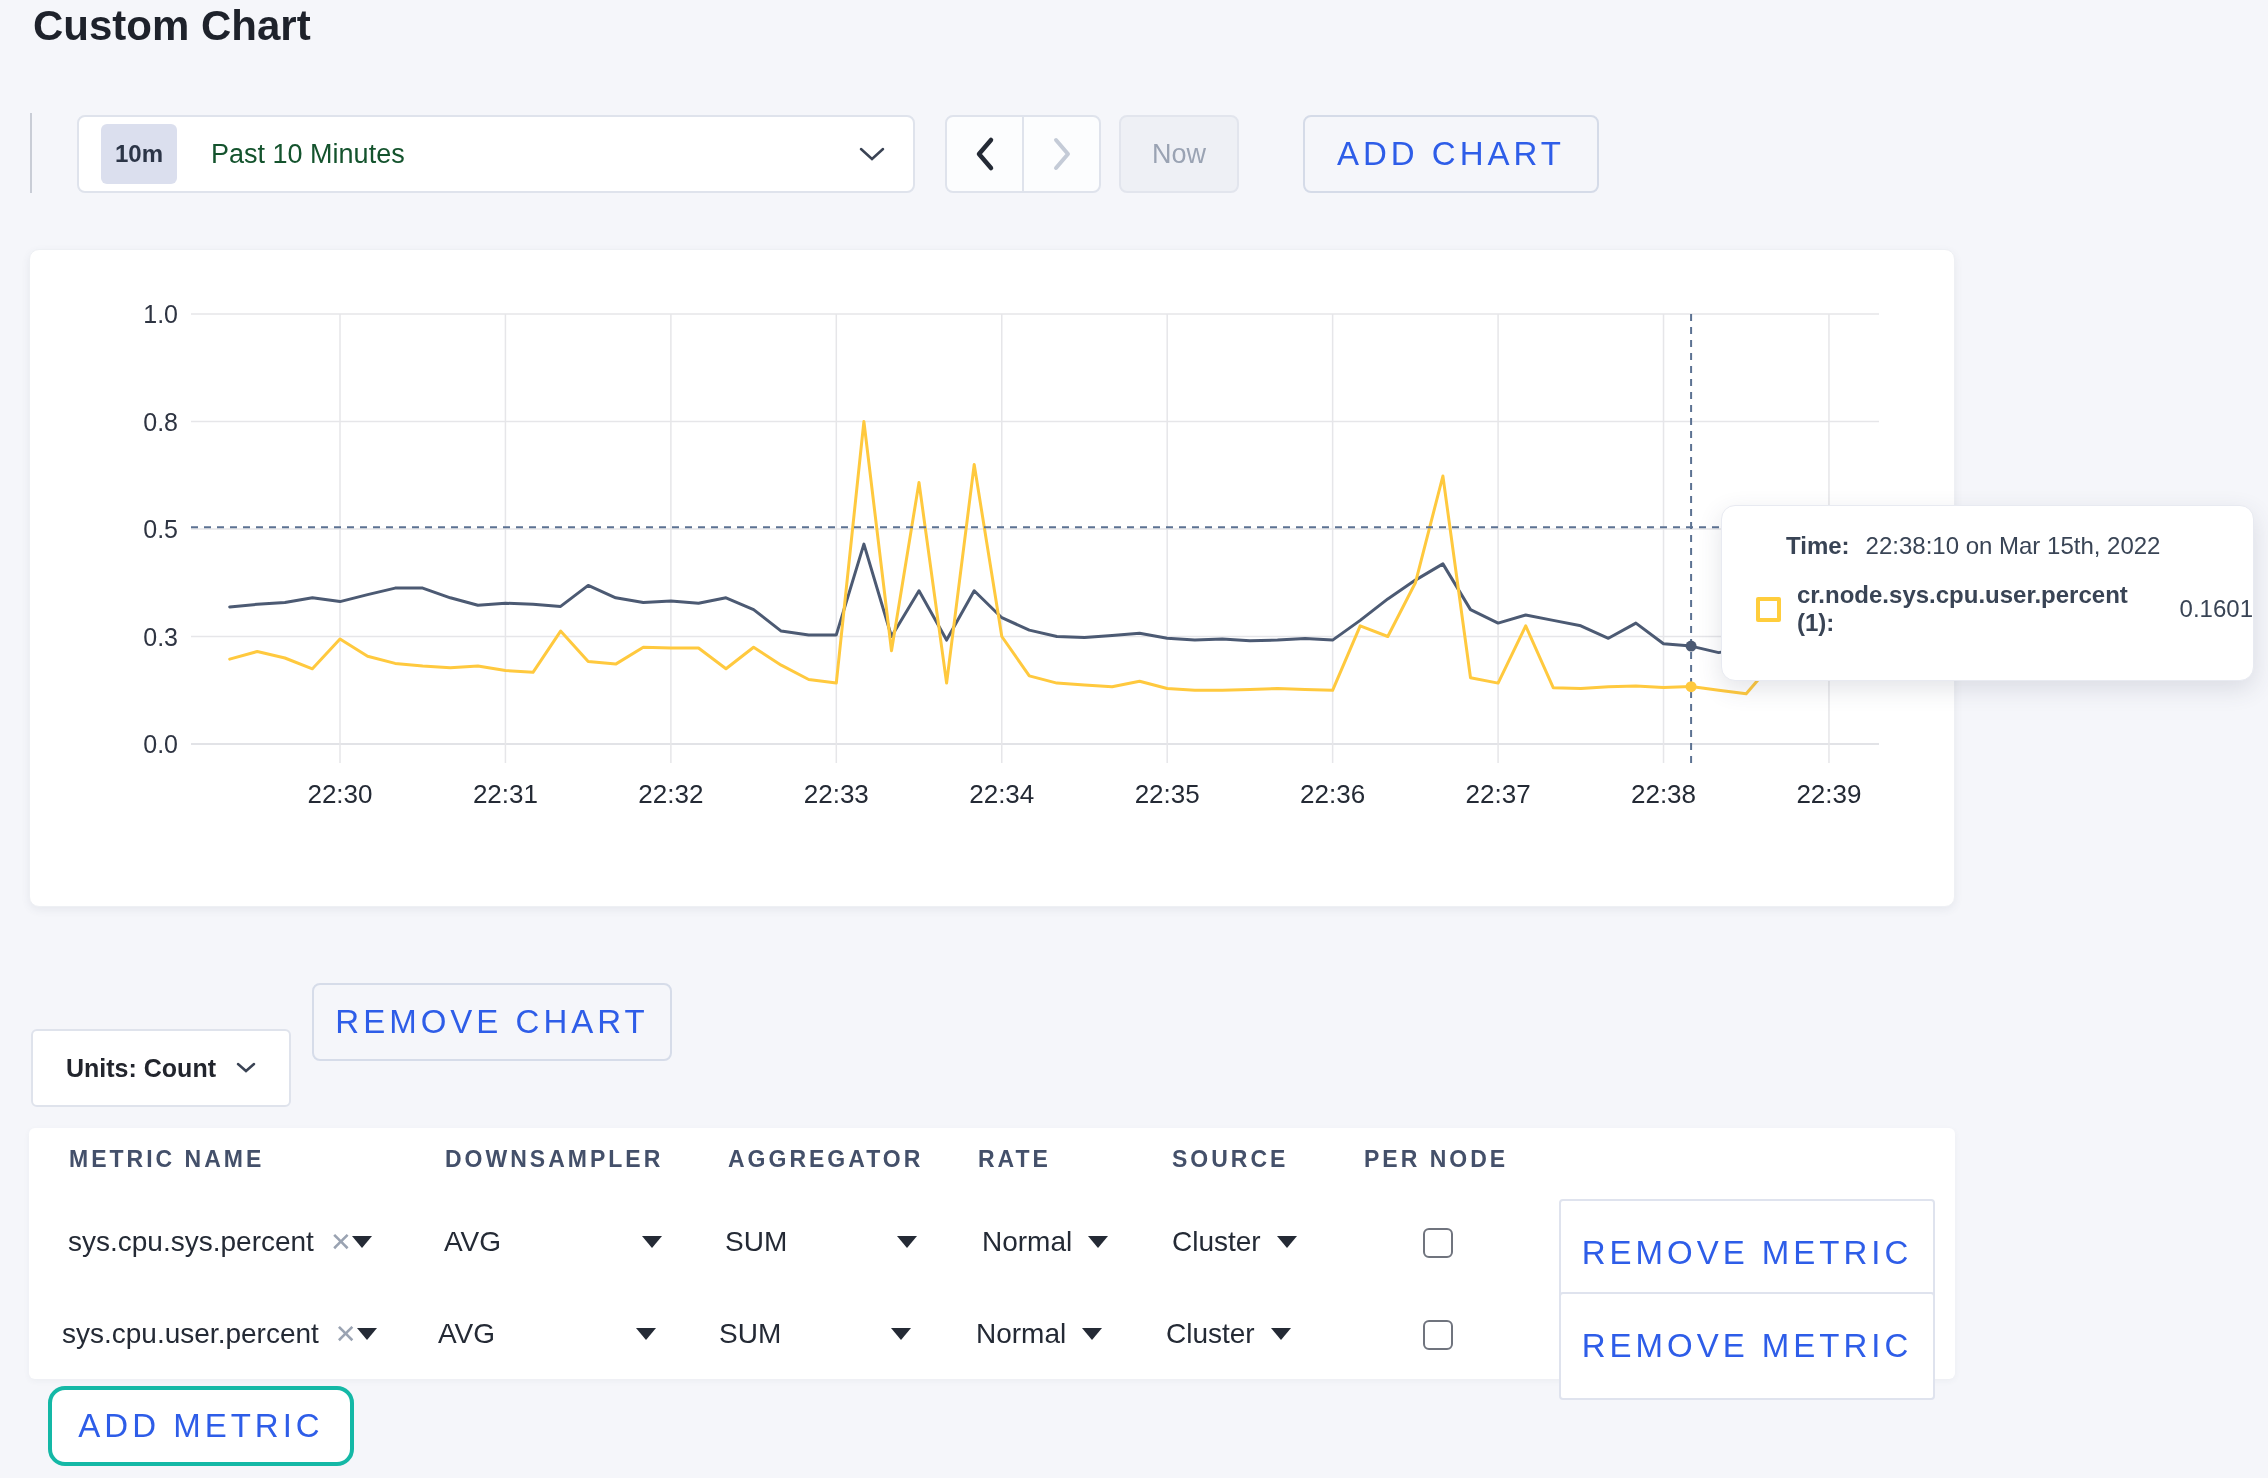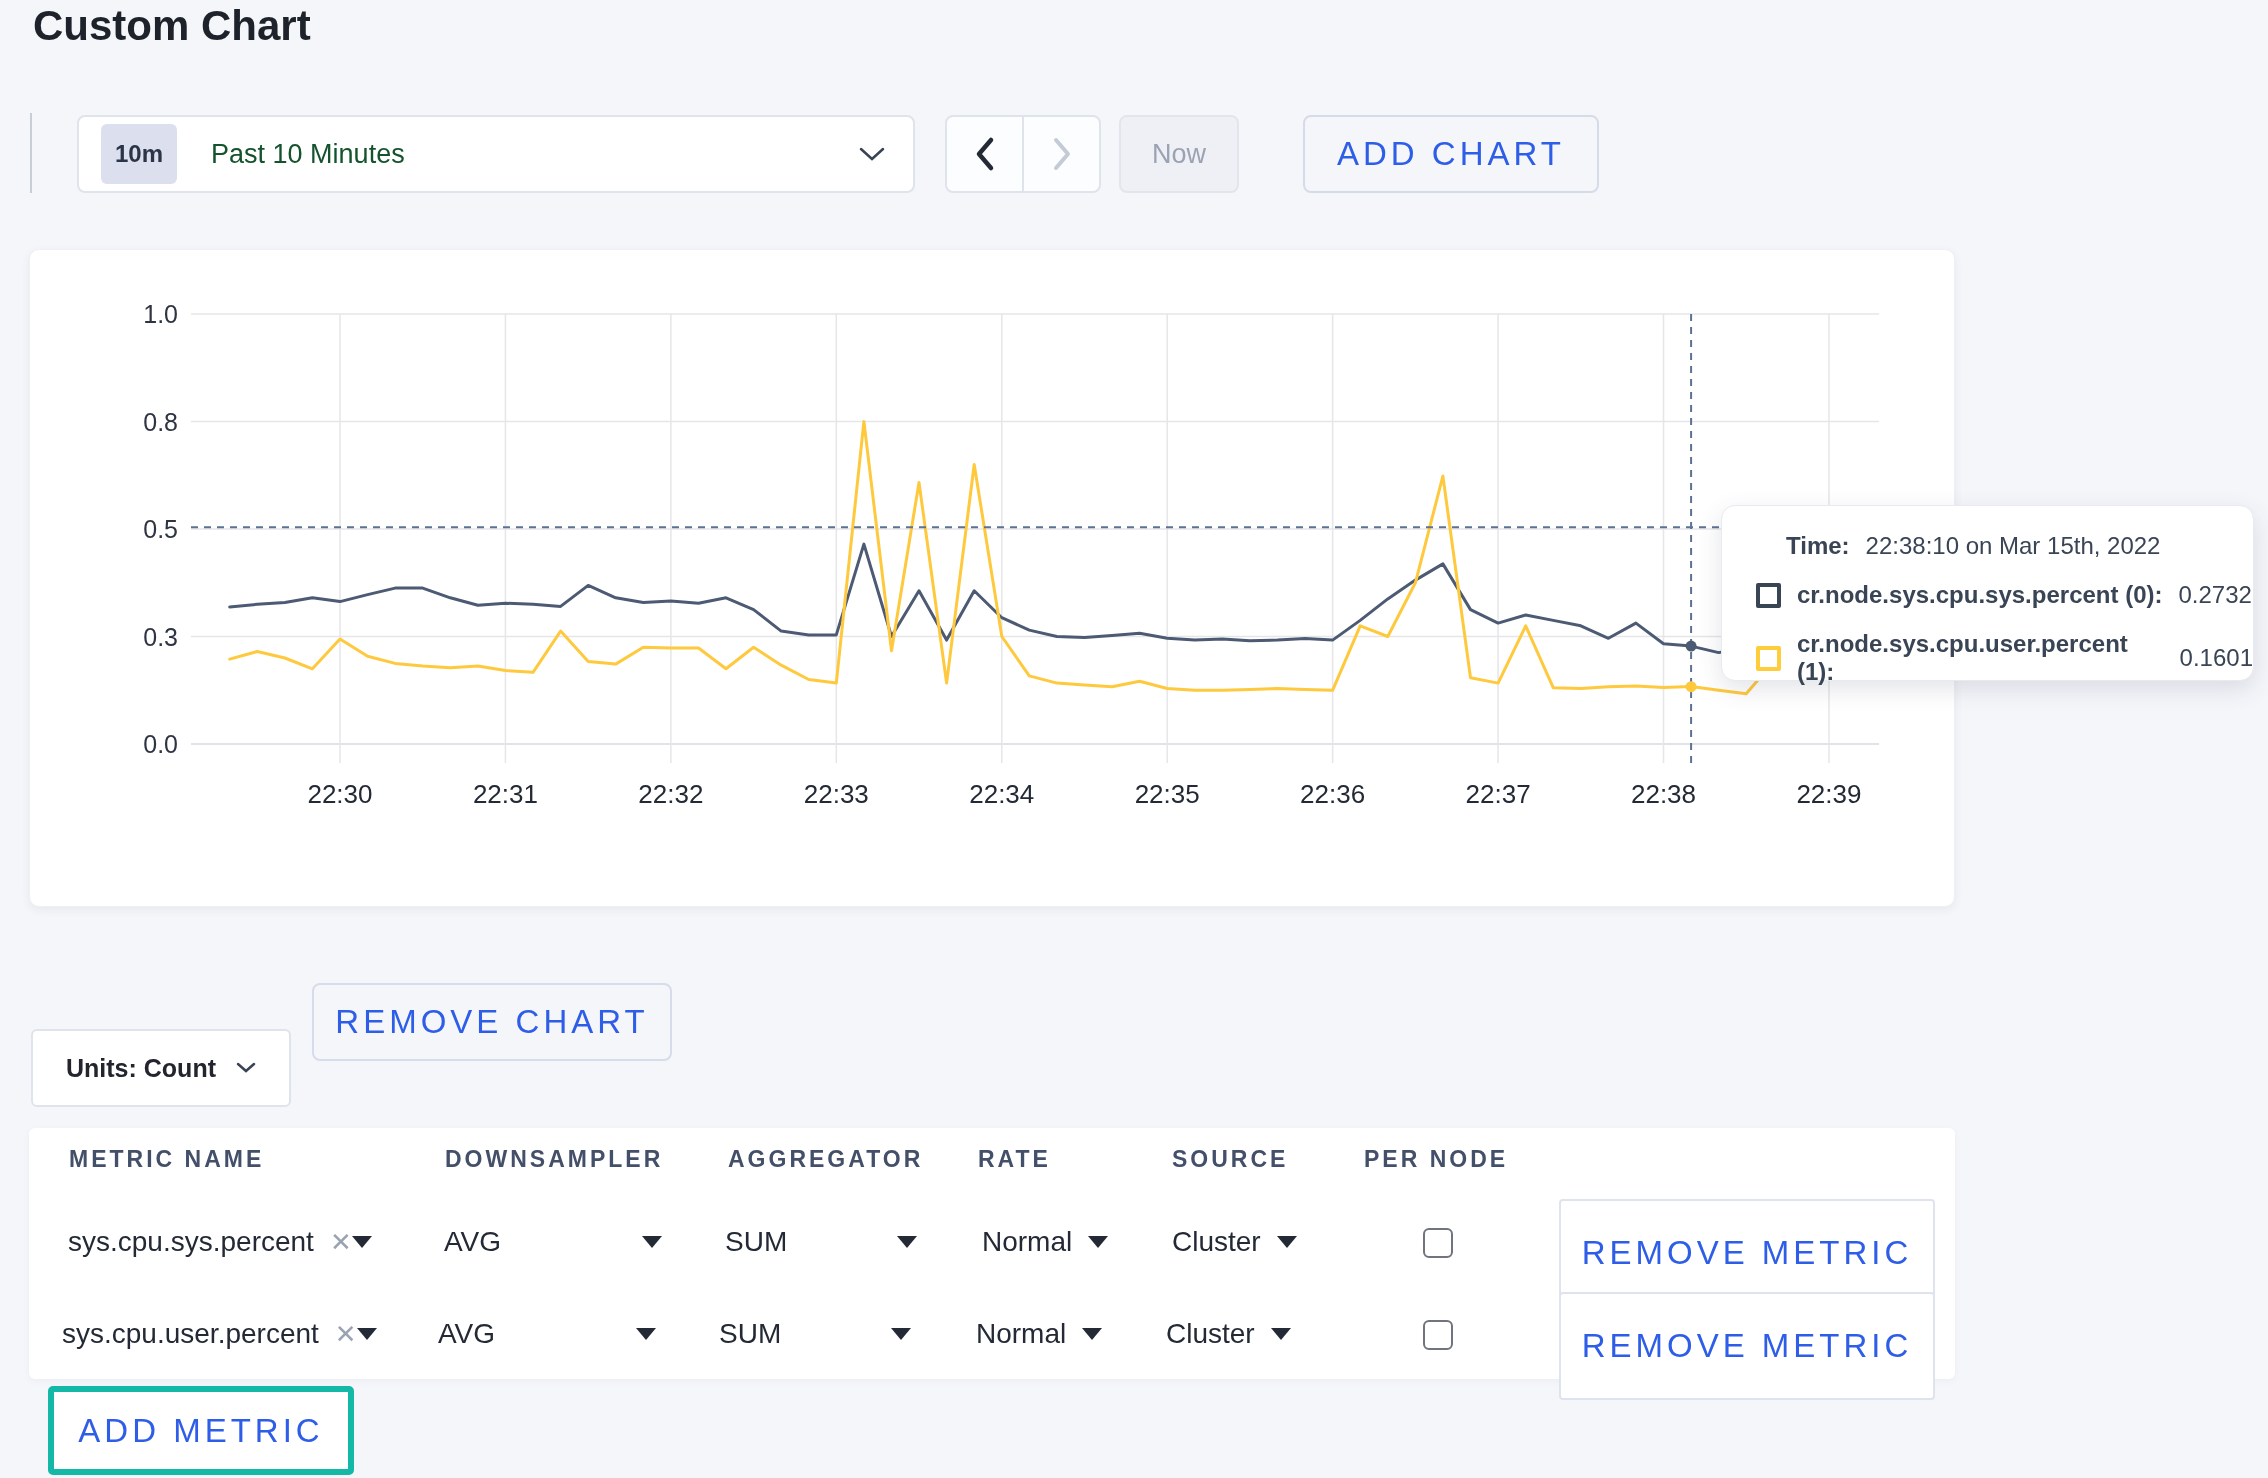--- a/index.html
+++ b/index.html
@@ -56,22 +56,22 @@
   .x-icon{color:#9aa3b2;font-size:26px;margin-left:16px;}
   .c-metric .caret{margin-left:auto;}
   .caret{width:0;height:0;border-left:10px solid transparent;border-right:10px solid transparent;
       border-top:12px solid #242a35;flex:none;}
   .checkbox{position:absolute;left:1423px;width:26px;height:26px;border:2.5px solid #70747e;border-radius:6px;
       background:#fff;box-sizing:content-box;cursor:pointer;}
   .cb1{top:1228px;} .cb2{top:1320px;}
   .remove-metric-btn{position:absolute;left:1559px;width:376px;height:108px;background:#fff;
       border:2px solid #dfe3ee;border-radius:4px;}
   .rm1{top:1199px;} .rm2{top:1292px;}
-  .add-metric-btn{position:absolute;left:48px;top:1386px;width:306px;height:89px;background:#fff;
-      border:6px solid #14b8a6;border-radius:5px;}
+  .add-metric-btn{position:absolute;left:48px;top:1386px;width:306px;height:80px;background:#fff;
+      border:4px solid #14b8a6;border-radius:17px;}
 </style>
 </head>
 <body>
 
 <div id="app">
 
   <h1 class="page-title">Custom Chart</h1>
 
   <div class="toolbar-divider"></div>
 
@@ -138,25 +138,20 @@
         <circle cx="1661.0933333333332" cy="396.10333333333335" r="5.5" fill="#4c5a73"></circle>
         <circle cx="1661.0933333333332" cy="436.6308333333333" r="5.5" fill="#ffc93e"></circle>
       </svg>
   </div>
 
   <div class="tooltip">
     <div class="tt-time">
       <span class="tt-bold">Time:</span><span class="tt-val">22:38:10 on Mar 15th, 2022</span>
     </div>
     <div class="tt-row">
-      <span class="tt-swatch" style="border-color: rgb(57, 68, 85);"></span>
-      <span class="tt-bold">cr.node.sys.cpu.sys.percent (0):</span>
-      <span class="tt-val">0.2732</span>
-    </div>
-    <div class="tt-row">
       <span class="tt-swatch" style="border-color: rgb(255, 205, 60);"></span>
       <span class="tt-bold">cr.node.sys.cpu.user.percent (1):</span>
       <span class="tt-val">0.1601</span>
     </div>
   </div>
 
   <button class="units-btn">
     <span class="units-label">Units: Count</span>
     <svg width="20" height="12" viewBox="0 0 20 12">
       <polyline points="2,2 10,9 18,2" fill="none" stroke="#3a4354" stroke-width="2.5" stroke-linecap="round"></polyline>

